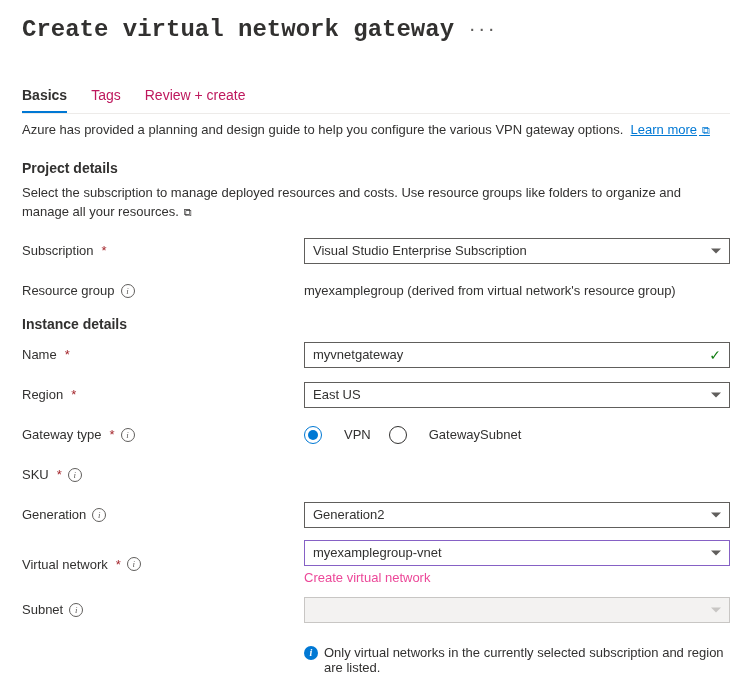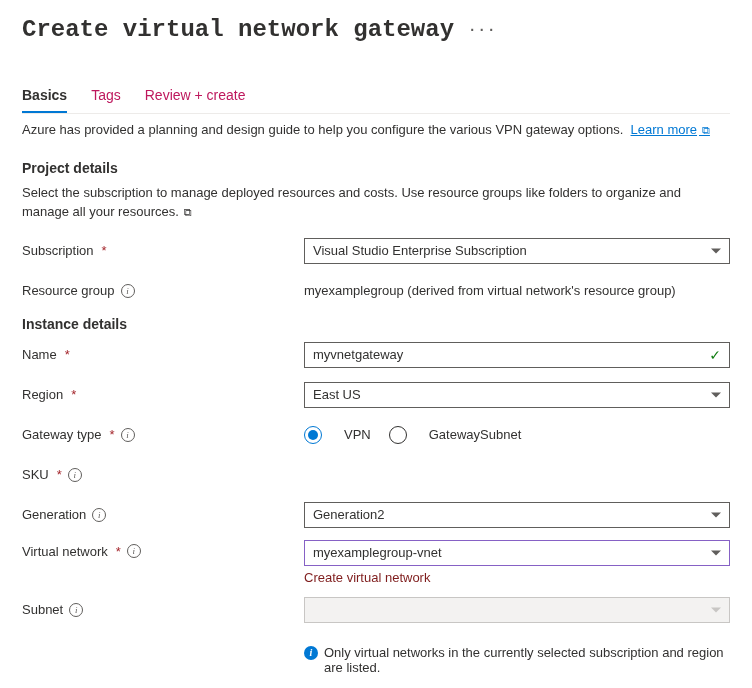--- a/index.html
+++ b/index.html
@@ -116,21 +116,21 @@
     display: flex;
     align-items: center;
     justify-content: center;
   }
   .radio-circle.selected { border-color: #0078d4; }
   .radio-dot {
     width: 10px; height: 10px;
     background: #0078d4;
     border-radius: 50%;
   }
-  .sublink { color: #7f1d1d; font-size: 13px; cursor: pointer; margin-top: 4px; display: inline-block; }
+  .sublink { color: #ec4899; font-size: 13px; cursor: pointer; margin-top: 4px; display: inline-block; }
   .info-row { display: flex; align-items: flex-start; gap: 6px; margin-top: 10px; }
   .info-row-icon {
     width: 14px; height: 14px;
     background: #0078d4;
     border-radius: 50%;
     color: #fff;
     font-size: 10px;
     font-weight: bold;
     font-style: italic;
     font-family: Georgia, serif;
@@ -252,21 +252,21 @@
     <span class="info-icon">i</span>
   </div>
   <div class="control-col">
     <div class="select-wrap">
       <span>Generation2</span>
       <span class="chevron"></span>
     </div>
   </div>
 </div>
 
-<div class="row" style="align-items:flex-start;">
+<div class="row" style="align-items:center;">
   <div class="label-col" style="padding-top:4px;">
     <span>Virtual network</span>
       <span class="req">*</span>
     <span class="info-icon">i</span>
   </div>
   <div class="control-col">
     <div class="select-wrap highlight">
       <span>myexamplegroup-vnet</span>
       <span class="chevron"></span>
     </div>

